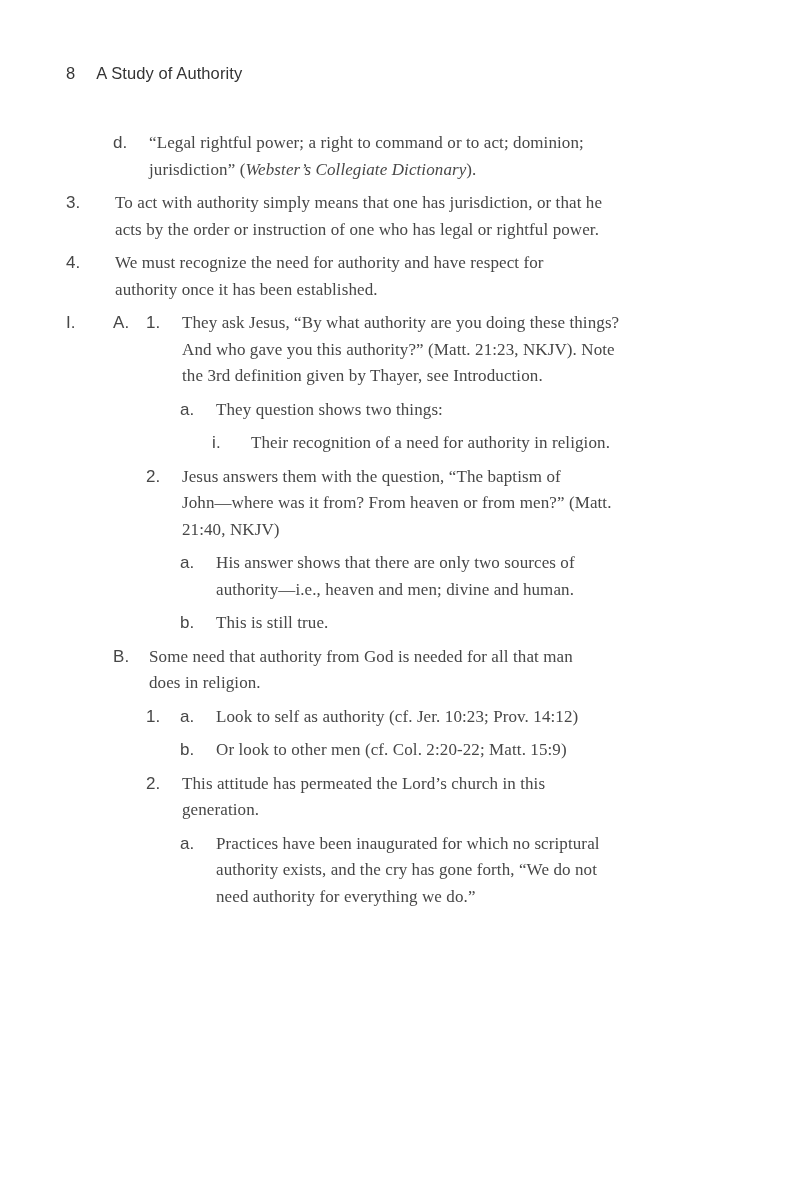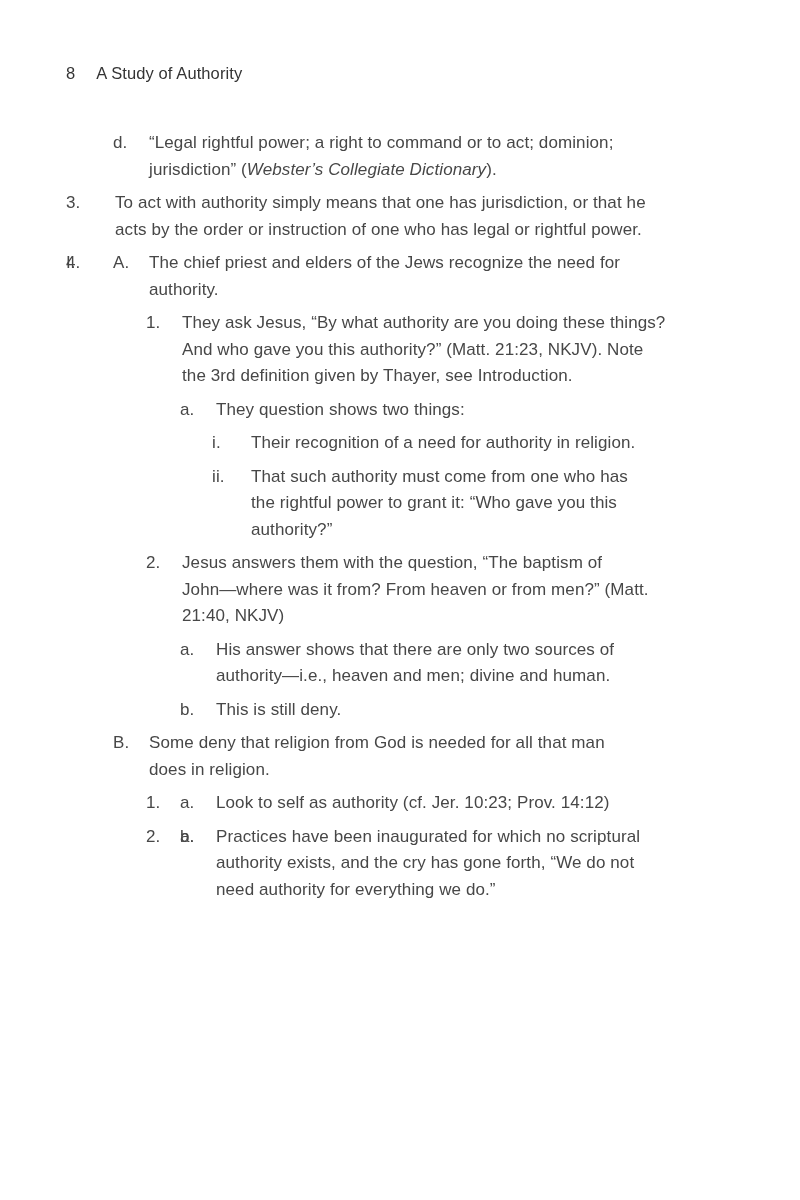--- a/index.html
+++ b/index.html
@@ -30,21 +30,21 @@
     right: 0;
   }
   .item {
     position: relative;
     font-size: 17px;
     line-height: 26.5px;
     margin-bottom: 7px;
     letter-spacing: 0.1px;
   }
   .marker { position: absolute; top: 0; }
-  .text { display: block; white-space: pre-line; }
+  .text { display: block; white-space: pre-line; font-family: Liberation Serif, serif; }
   .cite { font-style: italic; }
 
   .lvl0 { padding-left: 115px; } .lvl0 > .marker { left: 66px; }
   .lvl1 { padding-left: 149px; } .lvl1 > .marker { left: 113px; }
   .lvl2 { padding-left: 182px; } .lvl2 > .marker { left: 146px; }
   .lvl3 { padding-left: 216px; } .lvl3 > .marker { left: 180px; }
   .lvl4 { padding-left: 251px; } .lvl4 > .marker { left: 212px; }
 </style>
 </head>
 <body>
@@ -65,95 +65,92 @@
     </div>
 
     <div class="item lvl0">
       <span class="marker">3.</span>
       <span class="text">To act with authority simply means that one has jurisdiction, or that he
 acts by the order or instruction of one who has legal or rightful power.</span>
     </div>
 
     <div class="item lvl0">
       <span class="marker">4.</span>
+      <span class="text">We must recognize the need for authority and have respect for
+authority once it has been established.</span>
     </div>
 
     <div class="item lvl0">
       <span class="marker">I.</span>
     </div>
 
     <div class="item lvl1">
       <span class="marker">A.</span>
-      <span class="text">The chief priest and elders of the Jews recognize the need for
-authority.</span>
     </div>
 
     <div class="item lvl2">
       <span class="marker">1.</span>
       <span class="text">They ask Jesus, “By what authority are you doing these things?
 And who gave you this authority?” (Matt. 21:23, NKJV). Note
 the 3rd definition given by Thayer, see Introduction.</span>
     </div>
 
     <div class="item lvl3">
       <span class="marker">a.</span>
       <span class="text">They question shows two things:</span>
     </div>
 
     <div class="item lvl4">
       <span class="marker">i.</span>
       <span class="text">Their recognition of a need for authority in religion.</span>
     </div>
 
-    <div class="item lvl4">
-      <span class="marker">ii.</span>
-      <span class="text">That such authority must come from one who has
-the rightful power to grant it: “Who gave you this
-authority?”</span>
-    </div>
 
     <div class="item lvl2">
       <span class="marker">2.</span>
       <span class="text">Jesus answers them with the question, “The baptism of
 John—where was it from? From heaven or from men?” (Matt.
 21:40, NKJV)</span>
     </div>
 
     <div class="item lvl3">
       <span class="marker">a.</span>
       <span class="text">His answer shows that there are only two sources of
 authority—i.e., heaven and men; divine and human.</span>
     </div>
 
     <div class="item lvl3">
       <span class="marker">b.</span>
-      <span class="text">This is still deny.</span>
+      <span class="text">This is still true.</span>
     </div>
 
     <div class="item lvl1">
       <span class="marker">B.</span>
-      <span class="text">Some deny that religion from God is needed for all that man
+      <span class="text">Some need that authority from God is needed for all that man
 does in religion.</span>
     </div>
 
     <div class="item lvl2">
       <span class="marker">1.</span>
     </div>
 
     <div class="item lvl3">
       <span class="marker">a.</span>
       <span class="text">Look to self as authority (cf. Jer. 10:23; Prov. 14:12)</span>
     </div>
 
     <div class="item lvl3">
       <span class="marker">b.</span>
+      <span class="text">Or look to other men (cf. Col. 2:20-22; Matt. 15:9)</span>
     </div>
 
     <div class="item lvl2">
       <span class="marker">2.</span>
+      <span class="text">This attitude has permeated the Lord’s church in this
+generation.</span>
     </div>
 
     <div class="item lvl3">
       <span class="marker">a.</span>
       <span class="text">Practices have been inaugurated for which no scriptural
 authority exists, and the cry has gone forth, “We do not
 need authority for everything we do.”</span>
     </div>
 
   </main>

